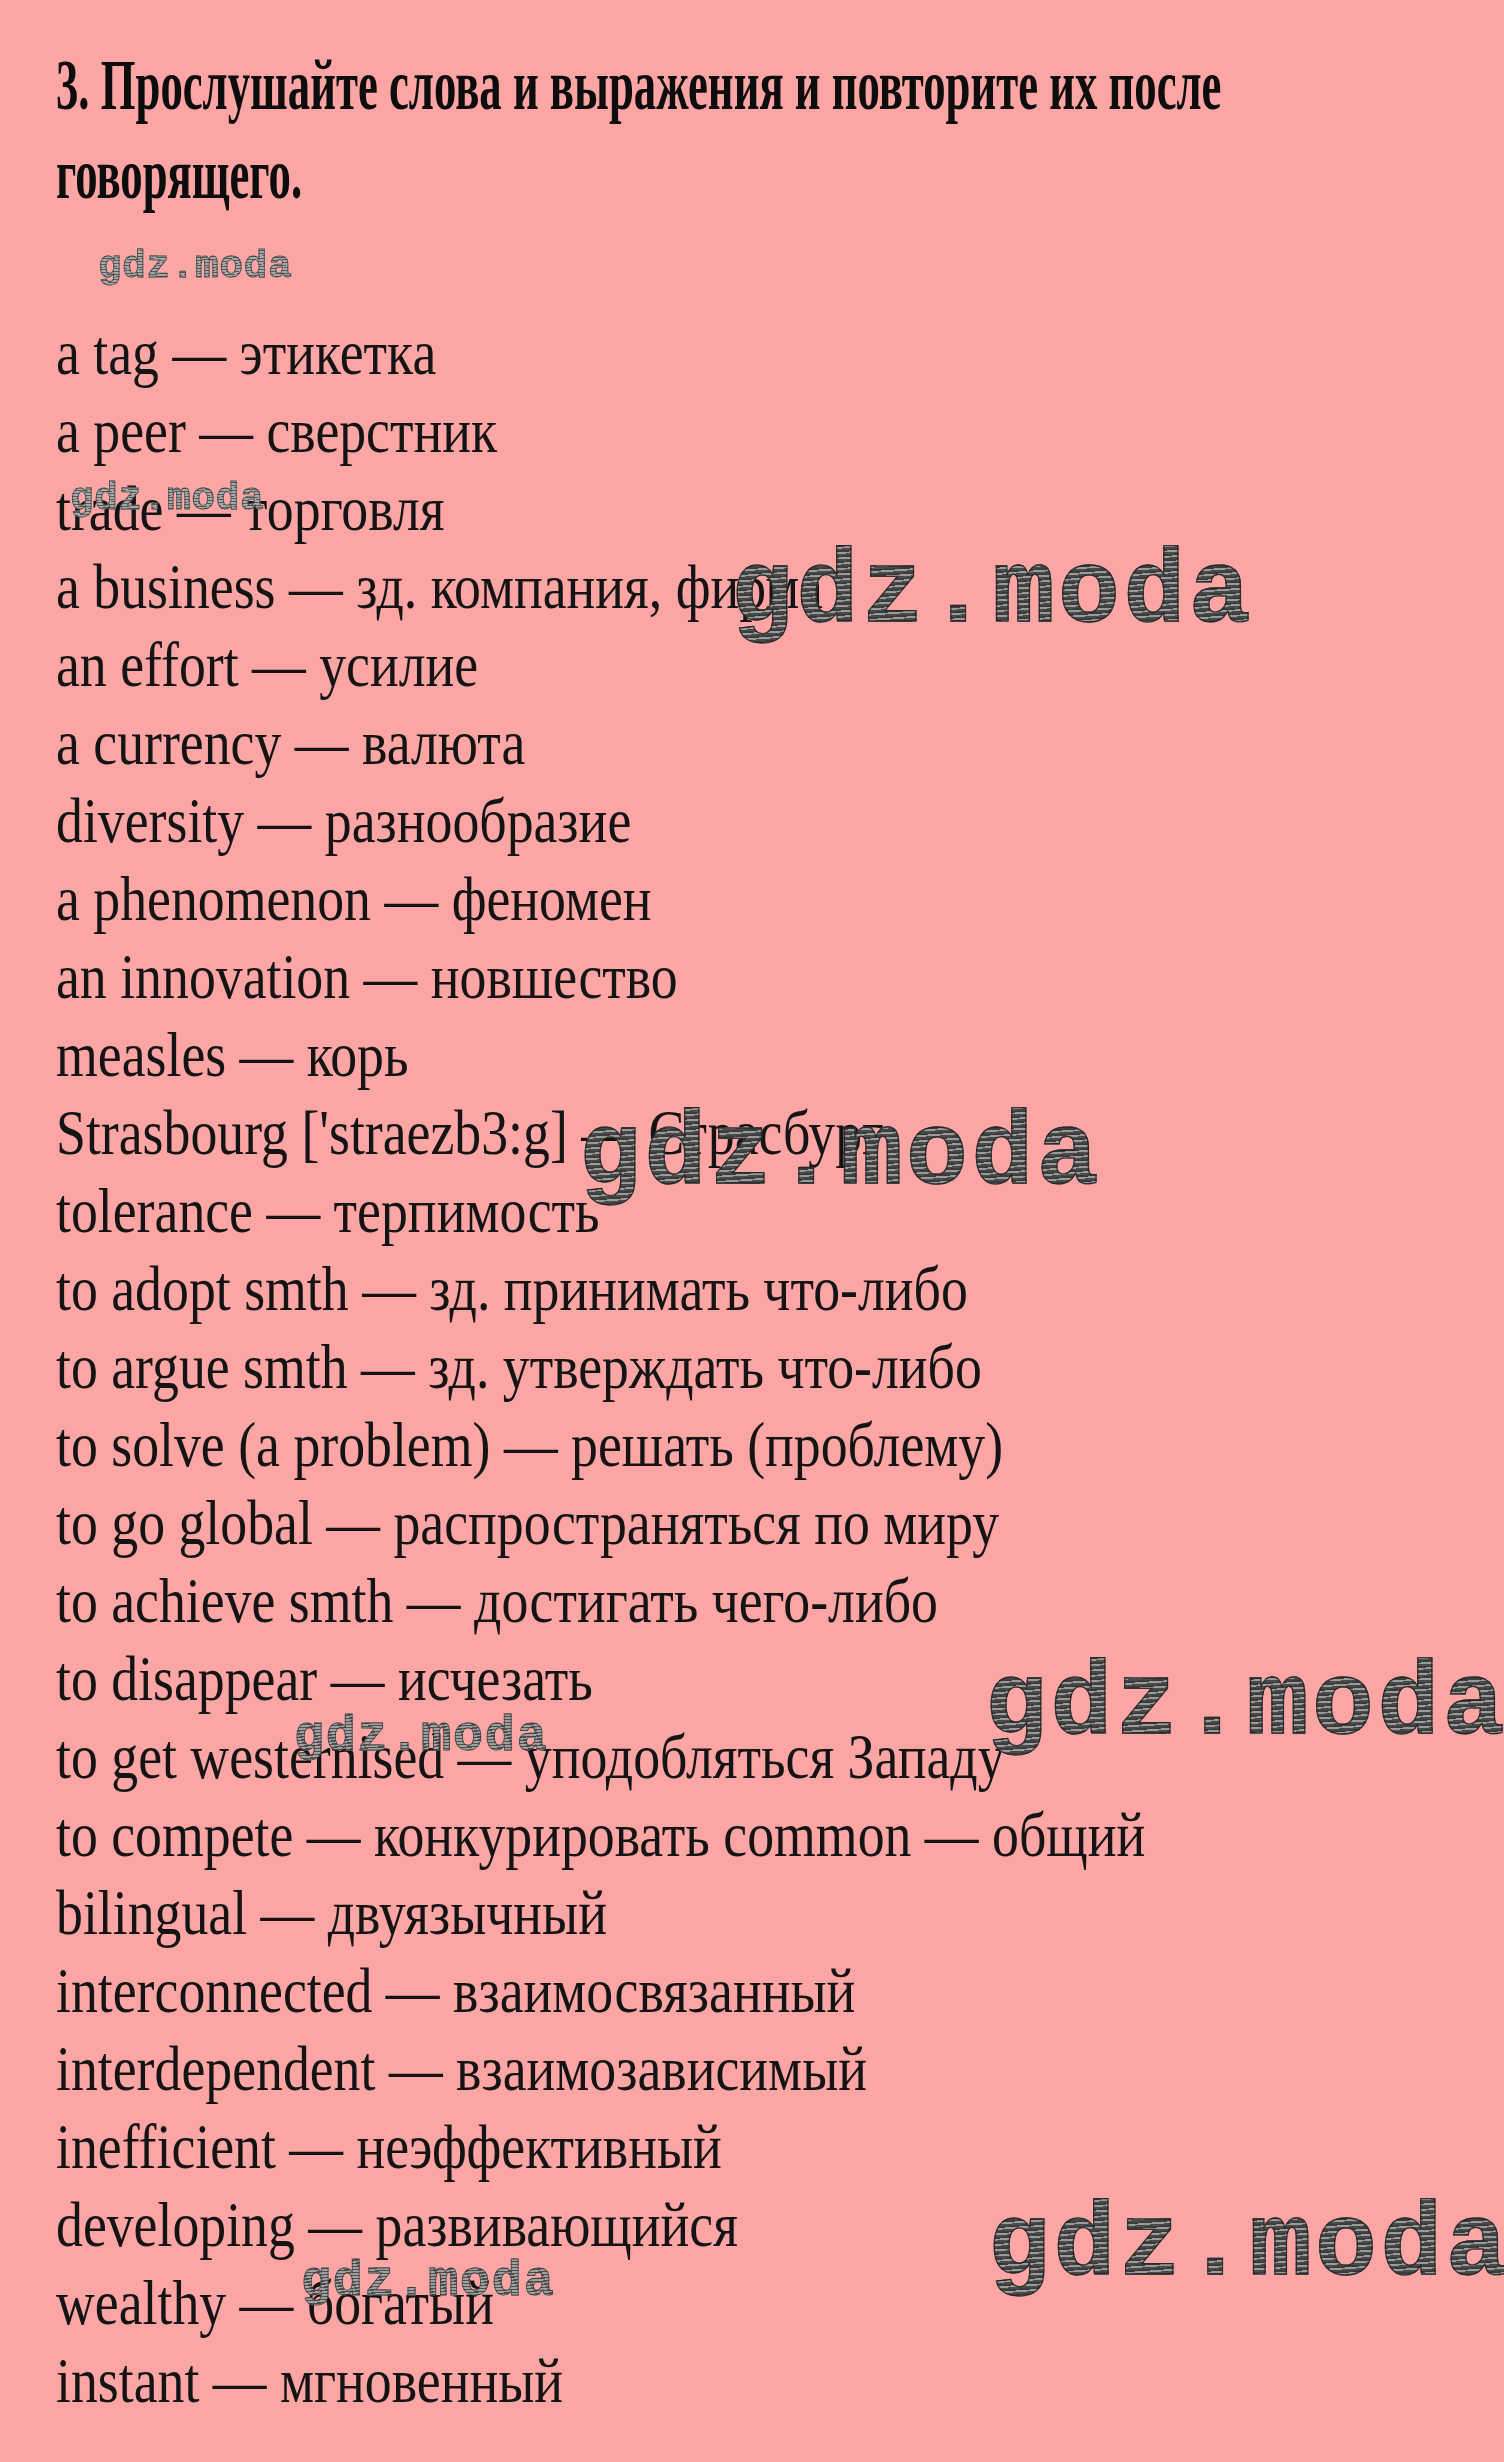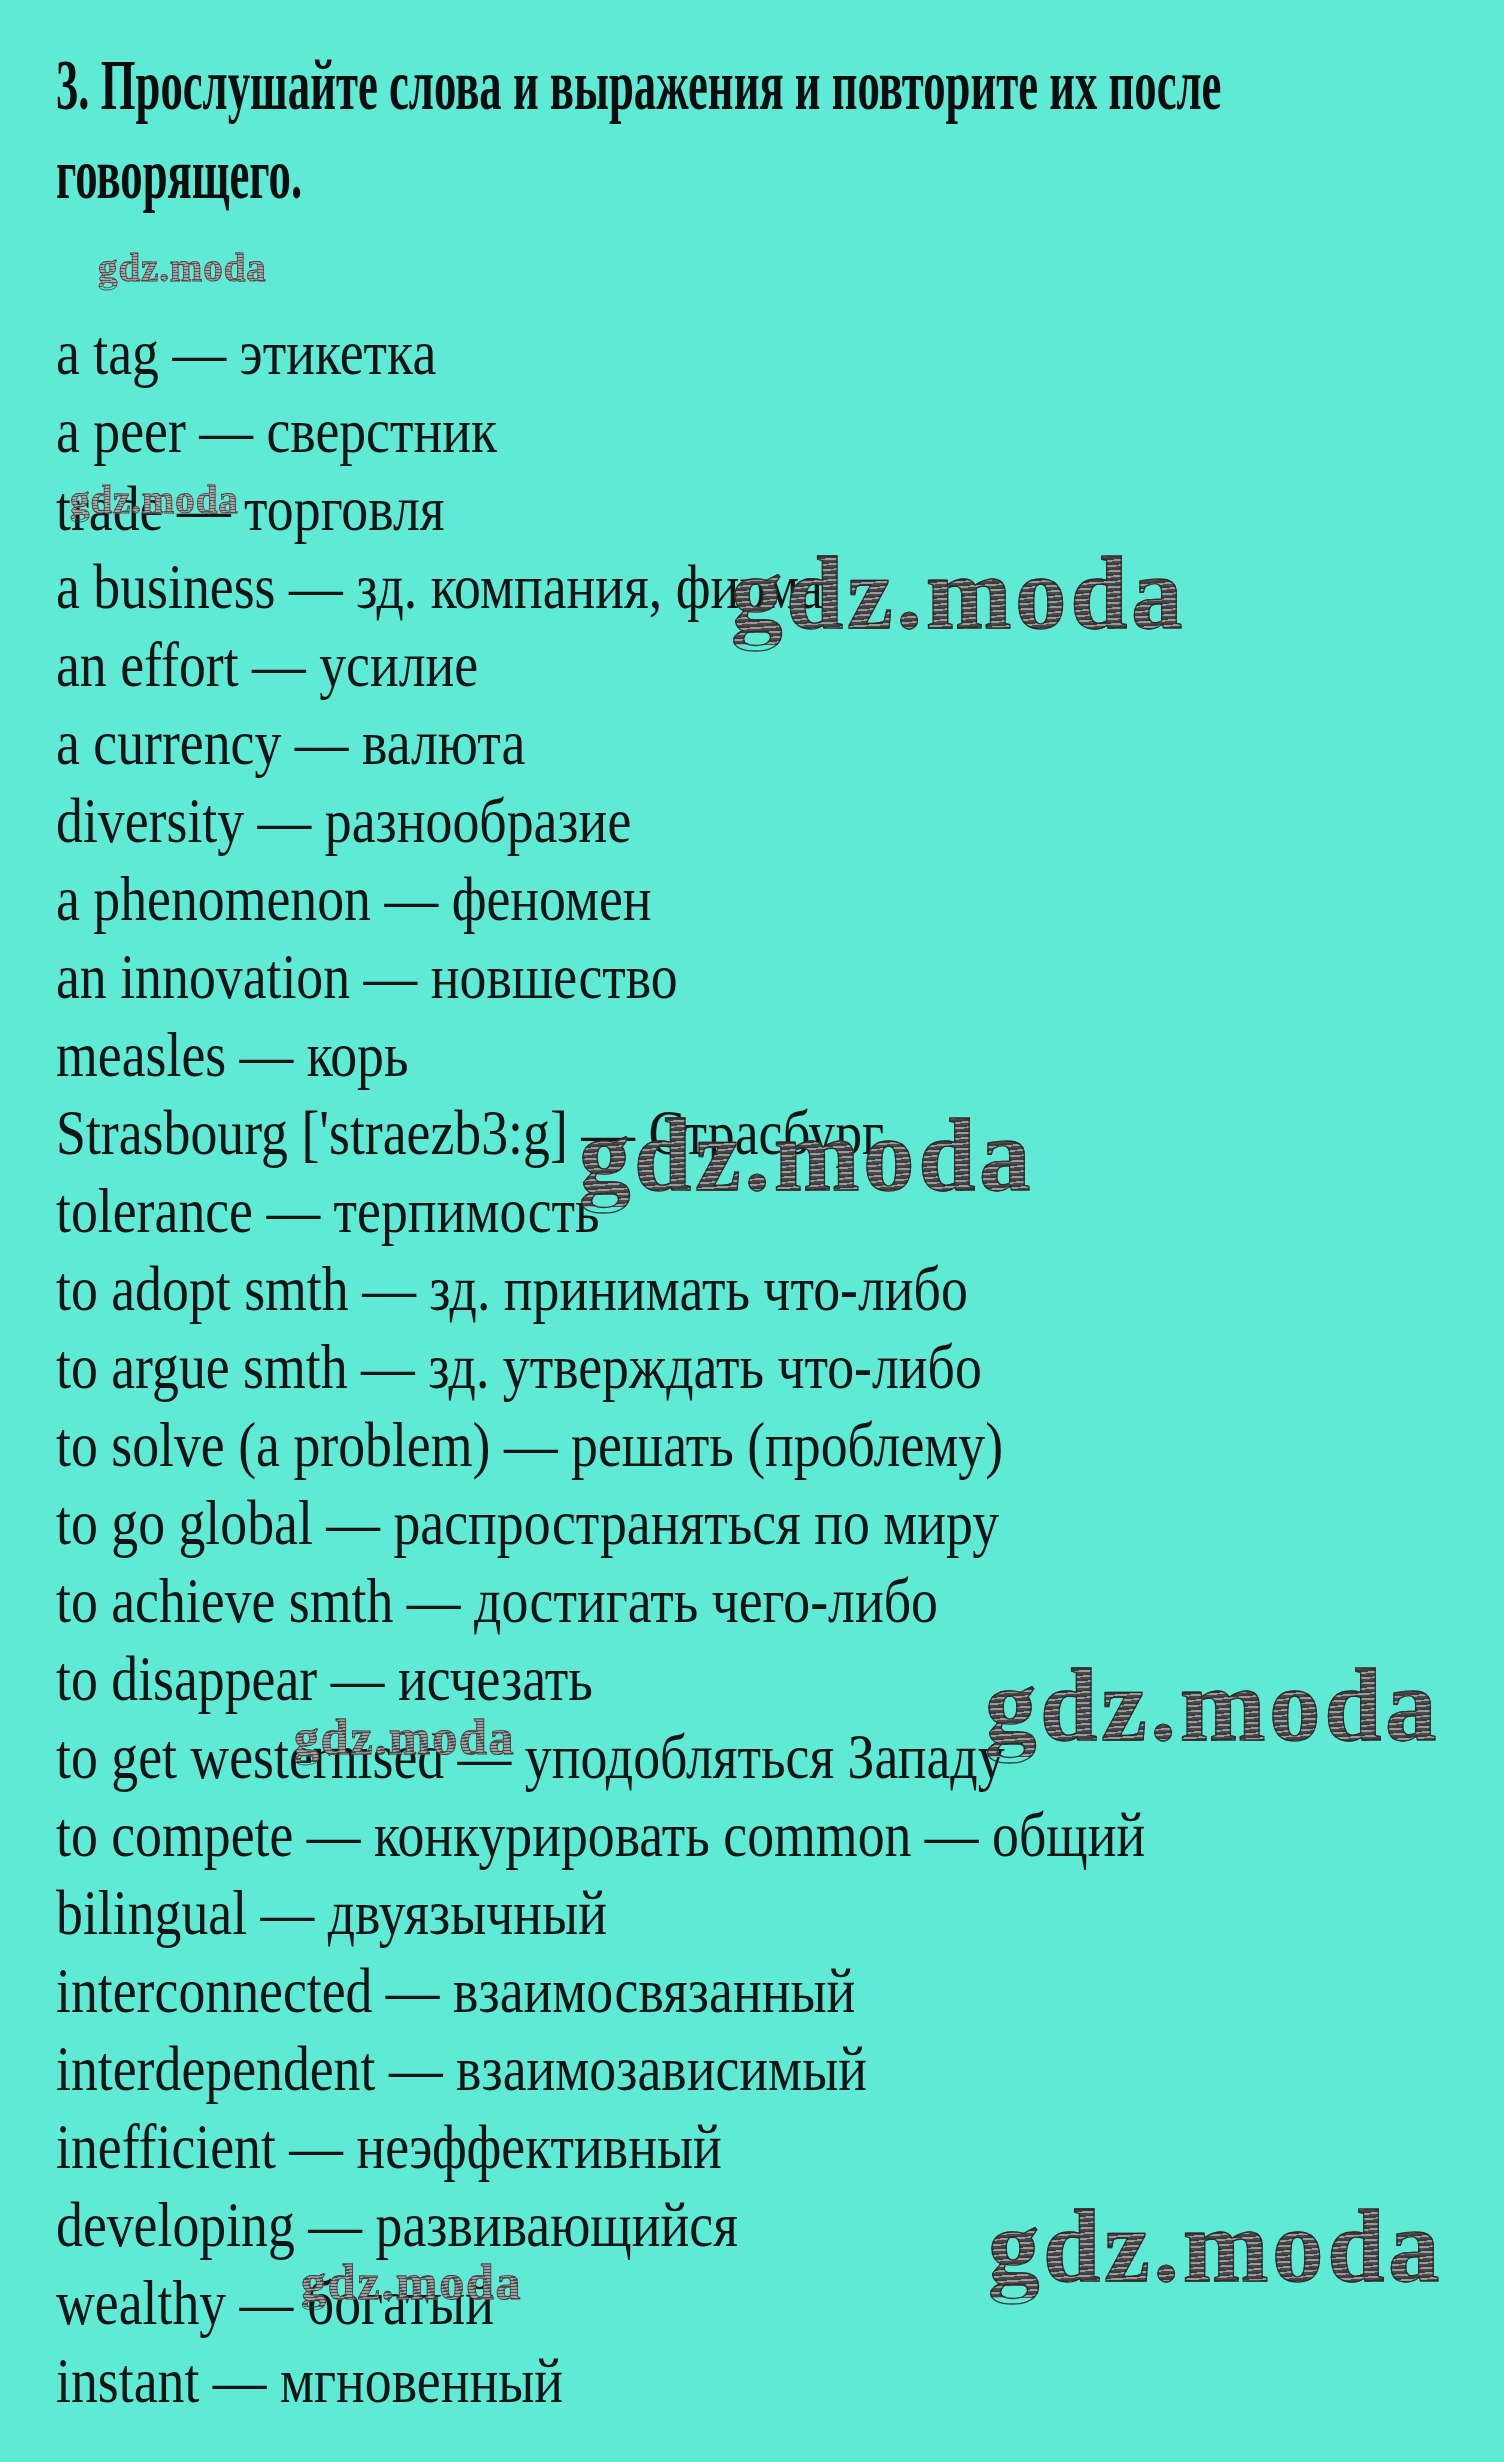--- a/index.html
+++ b/index.html
@@ -11,21 +11,21 @@
     width: 1505px;
     height: 2462px;
     position: relative;
     overflow: hidden;
     font-family: "Liberation Serif", "DejaVu Serif", serif;
     color: #111111;
   }
   .page {
     position: absolute;
     inset: 0;
-    background: #5eead4;
+    background: #fca5a5;
   }
   
   .heading {
     position: absolute;
     top: 41px;
     left: 56px;
     width: 2140px;              
     font-size: 71px;
     line-height: 89px;
     font-weight: bold;
@@ -47,21 +47,21 @@
     line-height: 78px;
     color: #141414;
   }
   .vocab .line {
     height: 78px;
     white-space: nowrap;
   }
   
   .wm {
     position: absolute;
-    font-family: Liberation Serif, serif;
+    font-family: Liberation Mono, monospace;
     font-weight: bold;
     white-space: nowrap;
     background: repeating-linear-gradient(
       176deg,
       #3c3c3c 0px, #3c3c3c 1.8px,
       #9a9a9a 1.8px, #9a9a9a 3.6px,
       #4a4a4a 3.6px, #4a4a4a 5.3px
     );
     -webkit-background-clip: text;
     background-clip: text;

